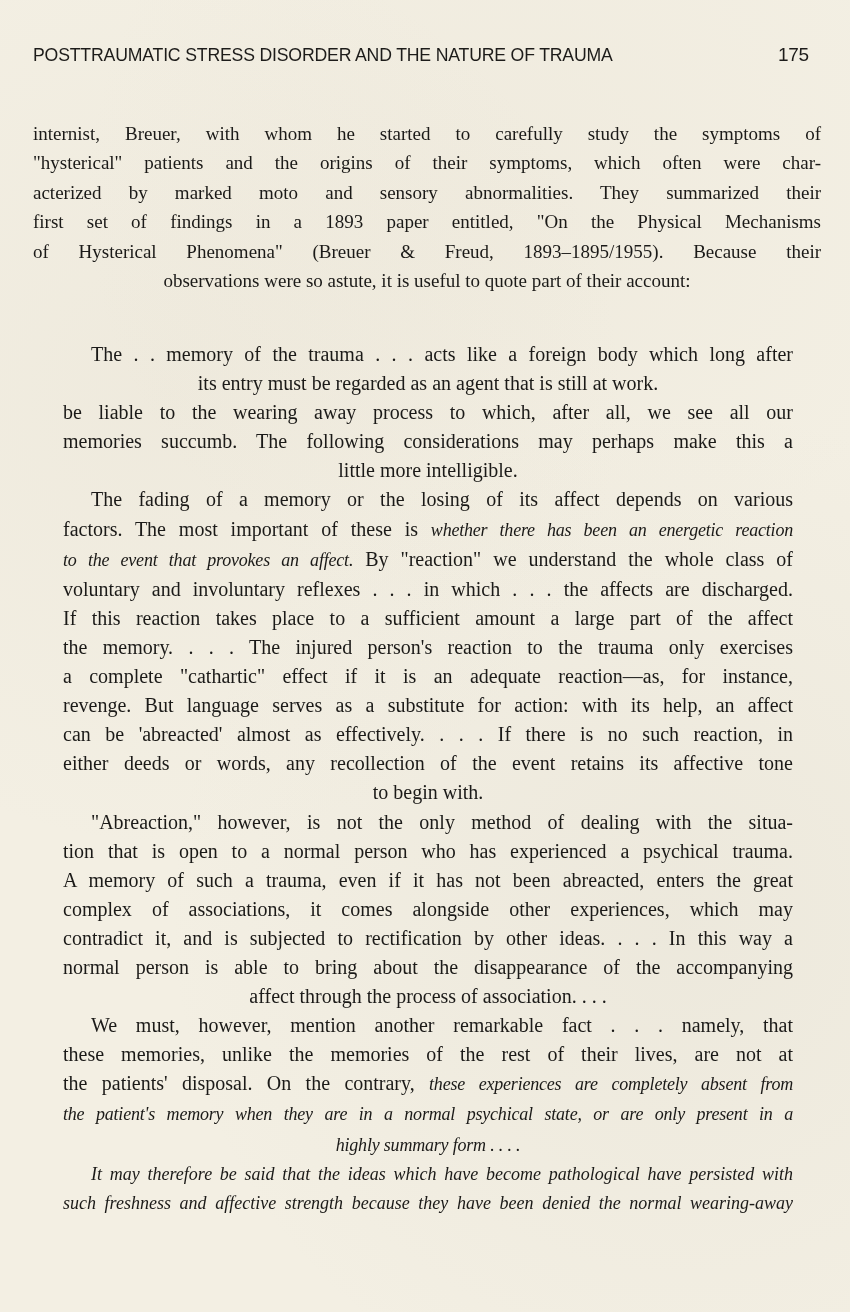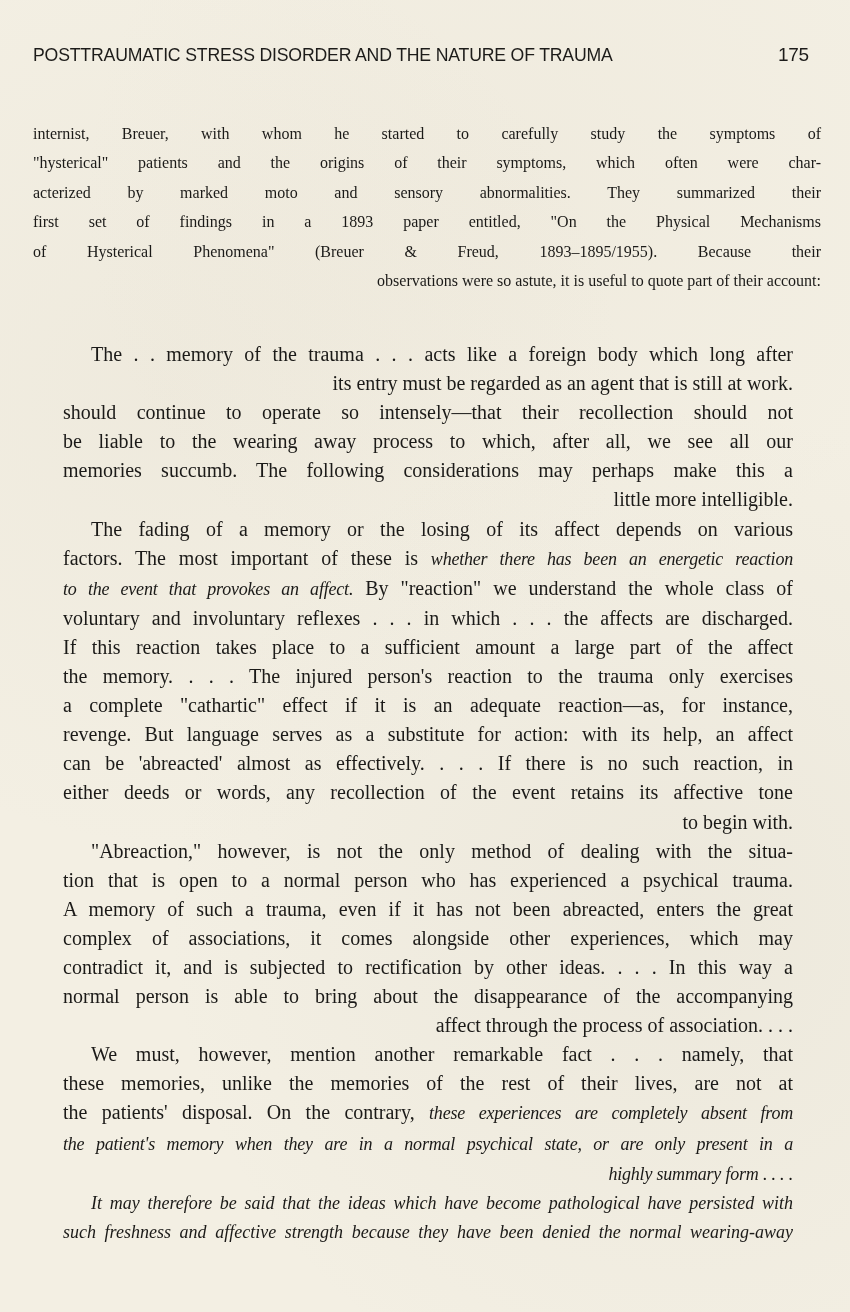--- a/index.html
+++ b/index.html
@@ -40,38 +40,38 @@
     color: #1d1c1a;
   }
   .running-head .title { transform: scaleX(0.93); transform-origin: left; white-space: nowrap; }
   .running-head .num { margin-right: 12px; }
 
   .body-text {
     position: absolute;
     top: 105px;
     left: 33px;
     width: 788px;
-    font-size: 16px;
+    font-size: 19px;
     line-height: 29.4px;
   }
   .extract {
     position: absolute;
     top: 326px;
     left: 63px;
     width: 730px;
     font-size: 20px;
     line-height: 29.1px;
   }
   .extract em {
     font-style: italic;
     font-size: 18px;
     letter-spacing: -0.2px;
   }
   .j { display: block; text-align: justify; text-align-last: justify; white-space: normal; }
-  .l { display: block; text-align: right; white-space: nowrap; }
+  .l { display: block; text-align: center; white-space: nowrap; }
   .ind { padding-left: 28px; }
 </style>
 </head>
 <body>
 
 <div class="page">
 
   <div class="running-head">
     <span class="title">POSTTRAUMATIC STRESS DISORDER AND THE NATURE OF TRAUMA</span>
     <span class="num">175</span>
@@ -87,21 +87,20 @@
   </div>
 
   <div class="extract">
 
     <div>
       <span class="j ind">The . . memory of the trauma . . .  acts like a foreign body which long after</span>
       <span class="l">its entry must be regarded as an agent that is still at work.</span>
     </div>
 
     <div>
-      <span class="j">should continue to operate so intensely—that their recollection should not</span>
       <span class="j">be liable to the wearing away process to which, after all, we see all our</span>
       <span class="j">memories succumb. The following considerations may perhaps make this a</span>
       <span class="l">little more intelligible.</span>
     </div>
 
     <div>
       <span class="j ind rich">The fading of a memory or the losing of its affect depends on various</span>
       <span class="j rich">factors. The most important of these is <em>whether there has been an energetic reaction</em></span>
       <span class="j rich"><em>to the event that provokes an affect.</em> By "reaction" we understand the whole class of</span>
       <span class="j rich">voluntary and involuntary reflexes . . . in which . . . the affects are discharged.</span>

